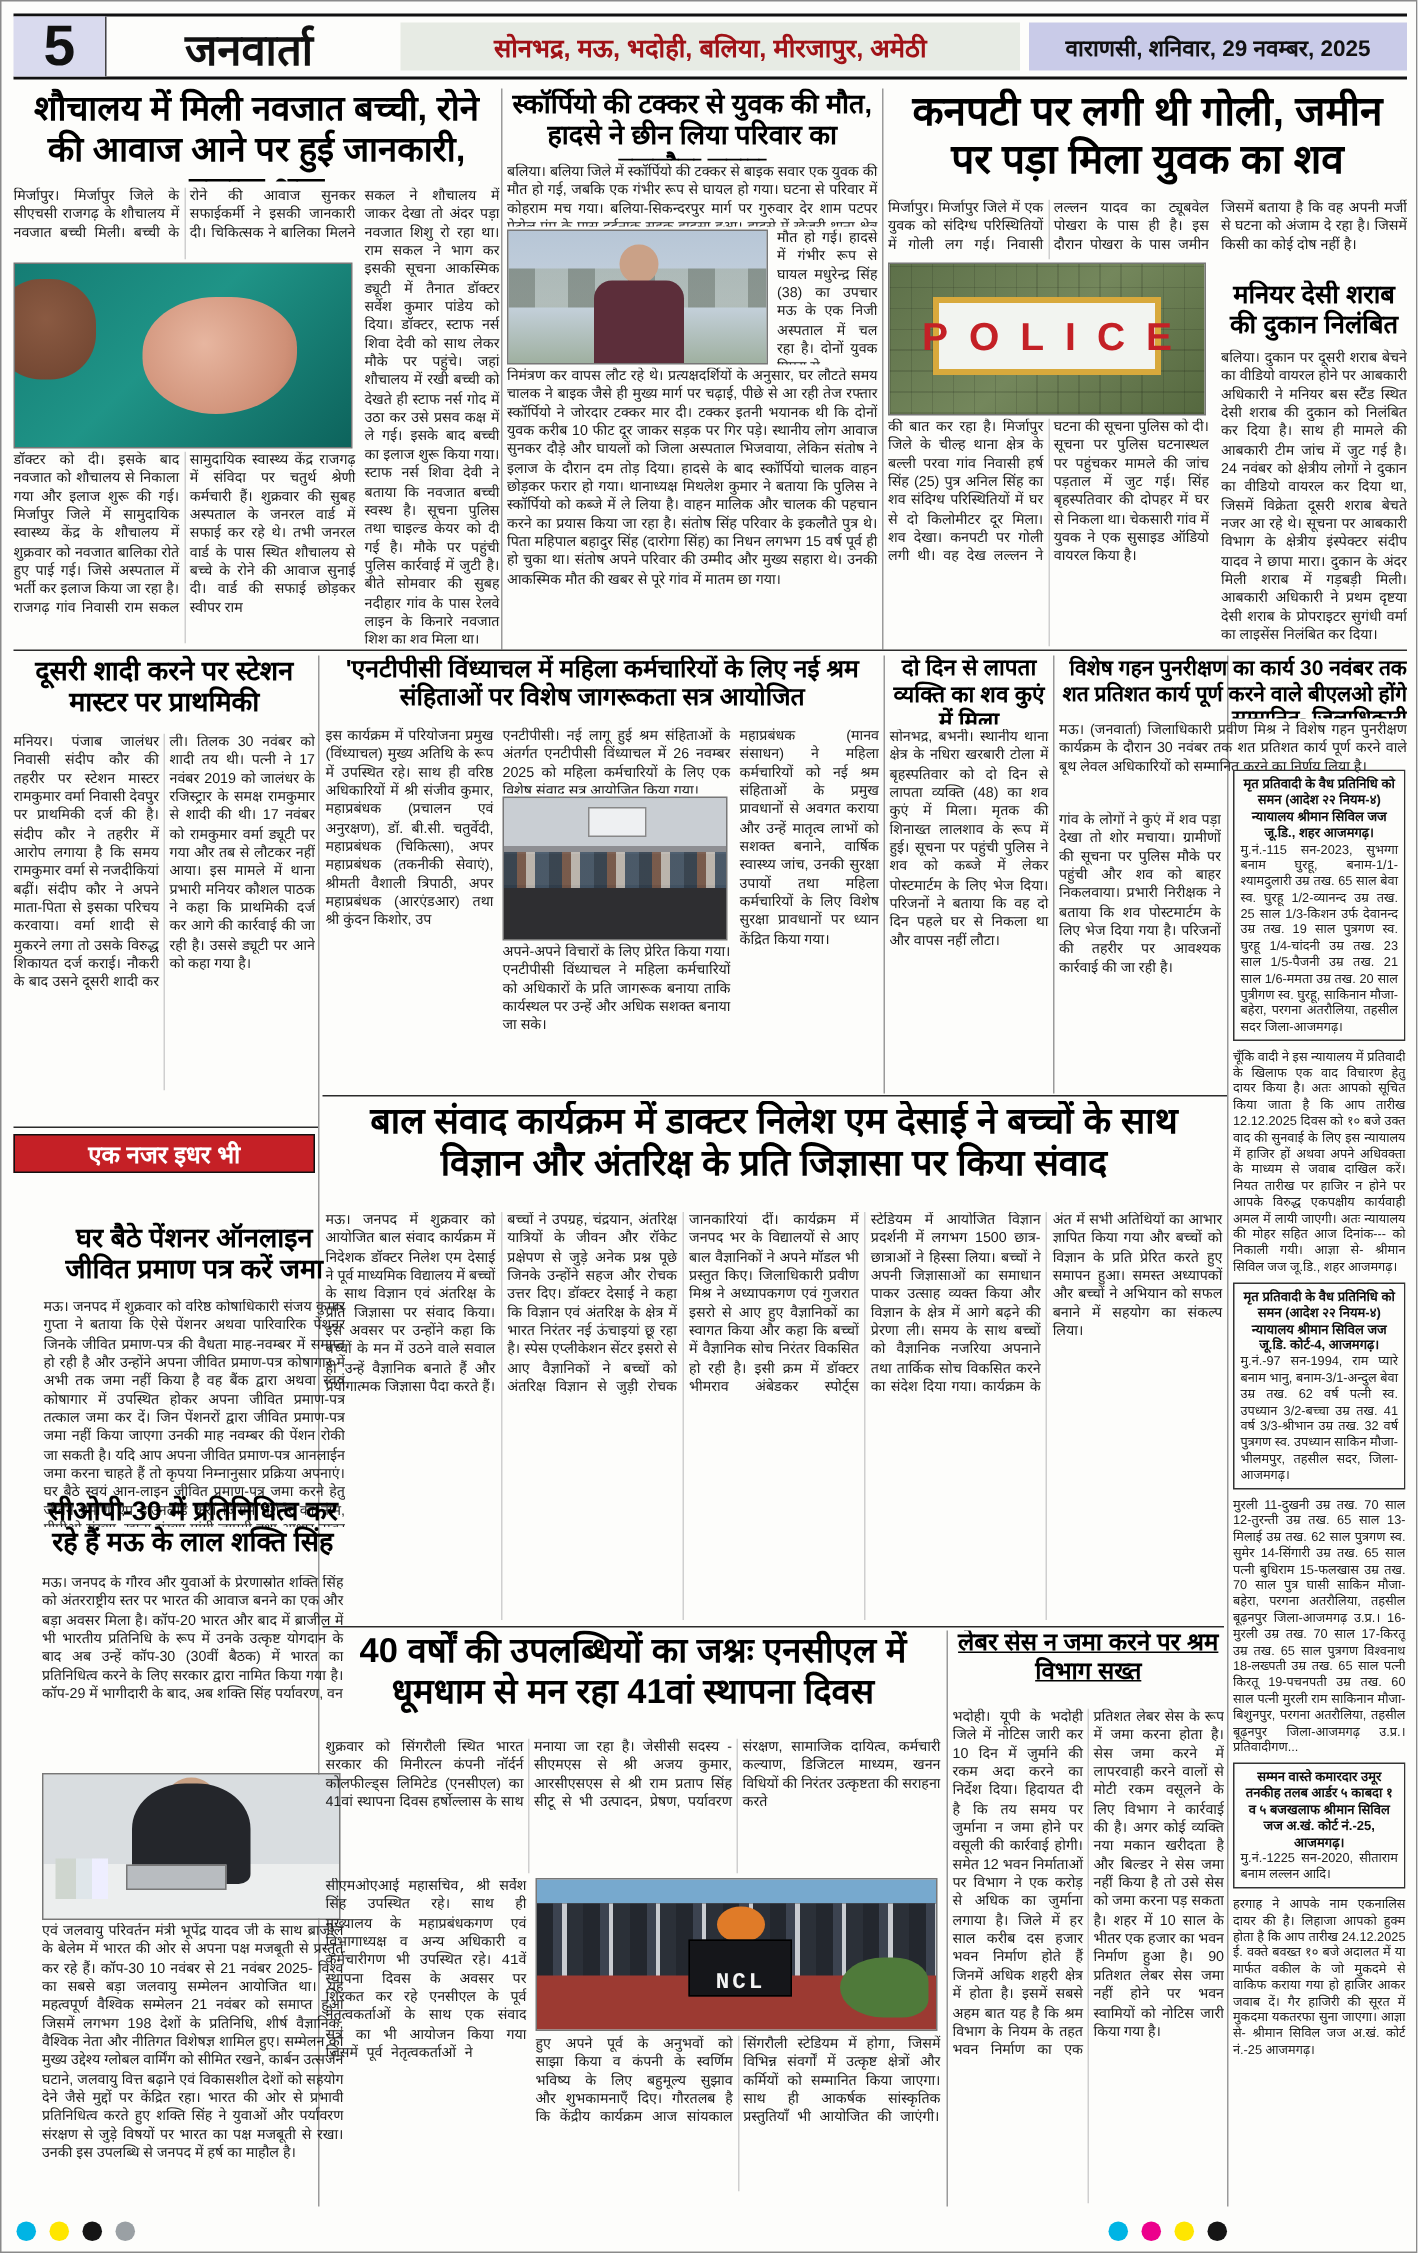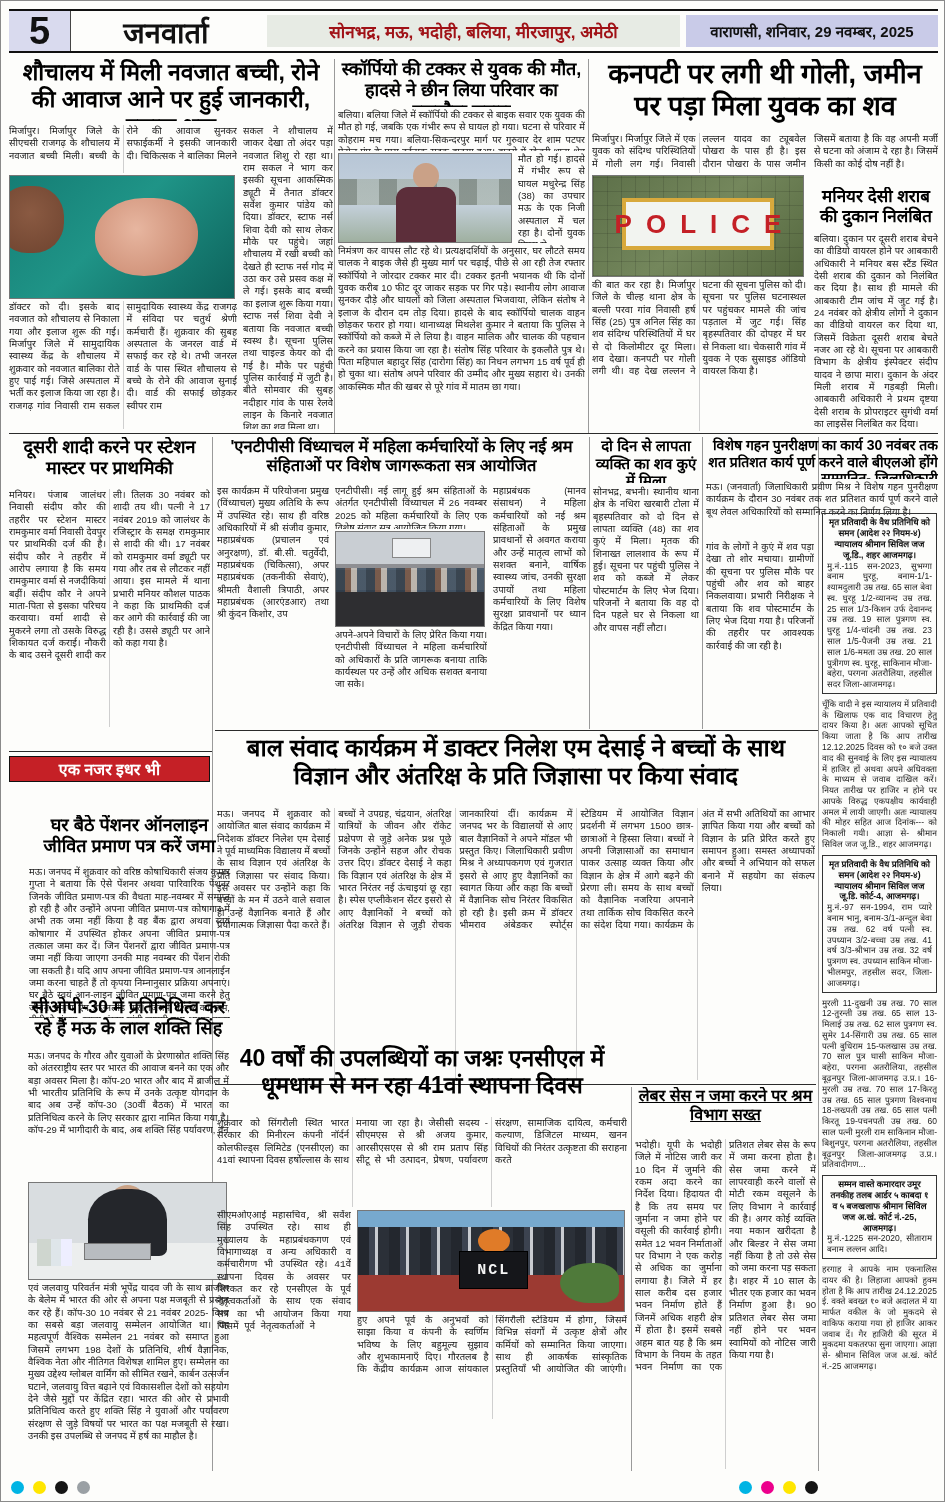--- a/index.html
+++ b/index.html
@@ -51,21 +51,21 @@
       background:repeating-linear-gradient(90deg,#31404f 0 9px,#7b5a4a 9px 15px,#c9c3bb 15px 21px,#45586b 21px 30px);opacity:.85;}
   .ph-cop{background:linear-gradient(180deg,#d9dde0 0 62%,#eceeee 62% 100%);}
   .ph-cop .fig{position:absolute;left:30%;top:6%;width:40%;height:70%;border-radius:45% 45% 10% 10%;background:#24262b;}
   .ph-cop .fhead{position:absolute;left:42%;top:2%;width:16%;height:26%;border-radius:50%;background:#c9a184;}
   .ph-cop .laptop{position:absolute;left:28%;top:62%;width:34%;height:18%;background:#b8bcc0;border:1px solid #777;}
   .ph-cop .items{position:absolute;left:4%;top:58%;width:18%;height:28%;background:linear-gradient(90deg,#cfd6cf 0 40%,#dfe6ea 40% 70%,#eef 70% 100%);}
   .ph-ncl{background:linear-gradient(180deg,#77a9ce 0 16%,#555a63 16% 64%,#9c3a32 64% 100%);}
   .ph-ncl .crowd{position:absolute;left:0;top:16%;width:100%;height:48%;
       background:repeating-linear-gradient(90deg,#23272e 0 11px,#3c4350 11px 17px,#c9ccd1 17px 20px,#2b3038 20px 31px);}
   .ph-ncl .podium{position:absolute;left:38%;top:40%;width:26%;height:38%;background:#15161a;border:1px solid #000;
-      display:flex;align-items:center;justify-content:center;}
+      display:flex;align-items:flex-end;justify-content:center;}
   .ph-ncl .ncltxt{color:#f5f5f5;font-weight:bold;font-size:15px;letter-spacing:2px;}
   .ph-ncl .garland{position:absolute;left:45%;top:18%;width:12%;height:24%;border-radius:50%;background:#e07b28;}
   .ph-ncl .plant{position:absolute;right:2%;top:52%;width:22%;height:40%;border-radius:50% 40% 30% 50%;background:#4f7a3a;}
   
   .banner{background:#c52026;border:1px solid #111;color:#fff;font-weight:bold;font-size:16px;
           display:flex;align-items:center;justify-content:center;}
   .notice-box{border:1.5px solid #333;padding:3px 4px;margin-bottom:5px;}
   .notice-title{font-size:8.7px;font-weight:bold;text-align:center;line-height:1.25;color:#111;}
   .notice-body{font-size:8.5px;line-height:1.27;text-align:justify;color:#222;}
   .dotrow{display:flex;gap:9px;}
@@ -216,21 +216,21 @@
     <div class="bt" style="height:130px;margin-top:3px;">मऊ। जनपद के गौरव और युवाओं के प्रेरणास्रोत शक्ति सिंह को अंतरराष्ट्रीय स्तर पर भारत की आवाज बनने का एक और बड़ा अवसर मिला है। कॉप-20 भारत और बाद में ब्राजील में भी भारतीय प्रतिनिधि के रूप में उनके उत्कृष्ट योगदान के बाद अब उन्हें कॉप-30 (30वीं बैठक) में भारत का प्रतिनिधित्व करने के लिए सरकार द्वारा नामित किया गया है। कॉप-29 में भागीदारी के बाद, अब शक्ति सिंह पर्यावरण, वन</div>
     <div class="photo ph-cop" style="width:199px;height:98px;margin:2px 0;">
       <div class="fhead"></div>
       <div class="fig"></div>
       <div class="laptop"></div>
       <div class="items"></div>
     </div>
     <div class="bt" style="height:184px;">एवं जलवायु परिवर्तन मंत्री भूपेंद्र यादव जी के साथ ब्राजील के बेलेम में भारत की ओर से अपना पक्ष मजबूती से प्रस्तुत कर रहे हैं। कॉप-30 10 नवंबर से 21 नवंबर 2025- विश्व का सबसे बड़ा जलवायु सम्मेलन आयोजित था। यह महत्वपूर्ण वैश्विक सम्मेलन 21 नवंबर को समाप्त हुआ जिसमें लगभग 198 देशों के प्रतिनिधि, शीर्ष वैज्ञानिक, वैश्विक नेता और नीतिगत विशेषज्ञ शामिल हुए। सम्मेलन का मुख्य उद्देश्य ग्लोबल वार्मिंग को सीमित रखने, कार्बन उत्सर्जन घटाने, जलवायु वित्त बढ़ाने एवं विकासशील देशों को सहयोग देने जैसे मुद्दों पर केंद्रित रहा। भारत की ओर से प्रभावी प्रतिनिधित्व करते हुए शक्ति सिंह ने युवाओं और पर्यावरण संरक्षण से जुड़े विषयों पर भारत का पक्ष मजबूती से रखा। उनकी इस उपलब्धि से जनपद में हर्ष का माहौल है।</div>
   </div>
 
-  <div class="abs" style="left:216px;top:1044px;width:410px;height:384px;">
+  <div class="abs" style="left:216px;top:1086px;width:410px;height:384px;">
     <div class="hl" style="font-size:23px;height:68px;">40 वर्षों की उपलब्धियों का जश्नः एनसीएल में धूमधाम से मन रहा  41वां स्थापना दिवस</div>
     <div class="bt c3" style="height:90px;margin-top:4px;">शुक्रवार को सिंगरौली स्थित भारत सरकार की मिनीरत्न कंपनी नॉर्दर्न कोलफील्ड्स लिमिटेड (एनसीएल) का 41वां स्थापना दिवस हर्षोल्लास के साथ मनाया जा रहा है। जेसीसी सदस्य - सीएमएस से श्री अजय कुमार, आरसीएसएस से श्री राम प्रताप सिंह सीटू से भी उत्पादन, प्रेषण, पर्यावरण संरक्षण, सामाजिक दायित्व, कर्मचारी कल्याण, डिजिटल माध्यम, खनन विधियों की निरंतर उत्कृष्टता की सराहना करते</div>
     <div style="display:flex;margin-top:3px;font-family:Liberation Mono, monospace;">
       <div class="bt" style="width:134px;height:212px;">सीएमओएआई महासचिव, श्री सर्वेश सिंह उपस्थित रहे। साथ ही मुख्यालय के महाप्रबंधकगण एवं विभागाध्यक्ष व अन्य अधिकारी व कर्मचारीगण भी उपस्थित रहे। 41वें स्थापना दिवस के अवसर पर शिरकत कर रहे एनसीएल के पूर्व नेतृत्वकर्ताओं के साथ एक संवाद सत्र का भी आयोजन किया गया जिसमें पूर्व नेतृत्वकर्ताओं ने</div>
       <div style="width:270px;margin-left:6px;">
         <div class="photo ph-ncl" style="width:268px;height:102px;">
           <div class="crowd"></div>
           <div class="garland"></div>
           <div class="podium">
             <span class="ncltxt">NCL</span>

